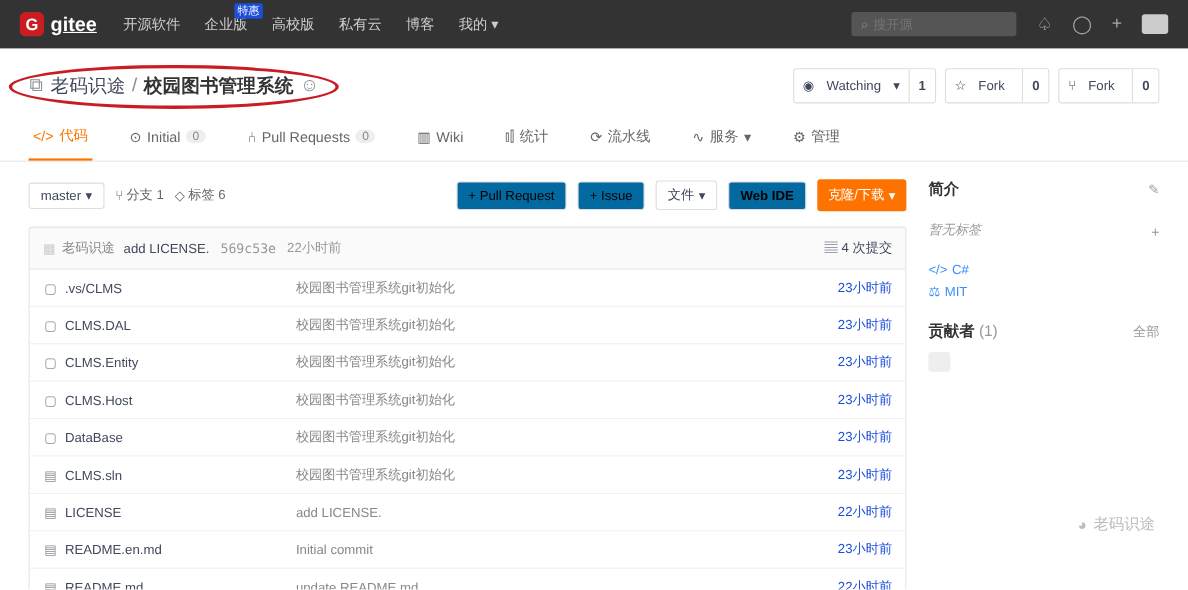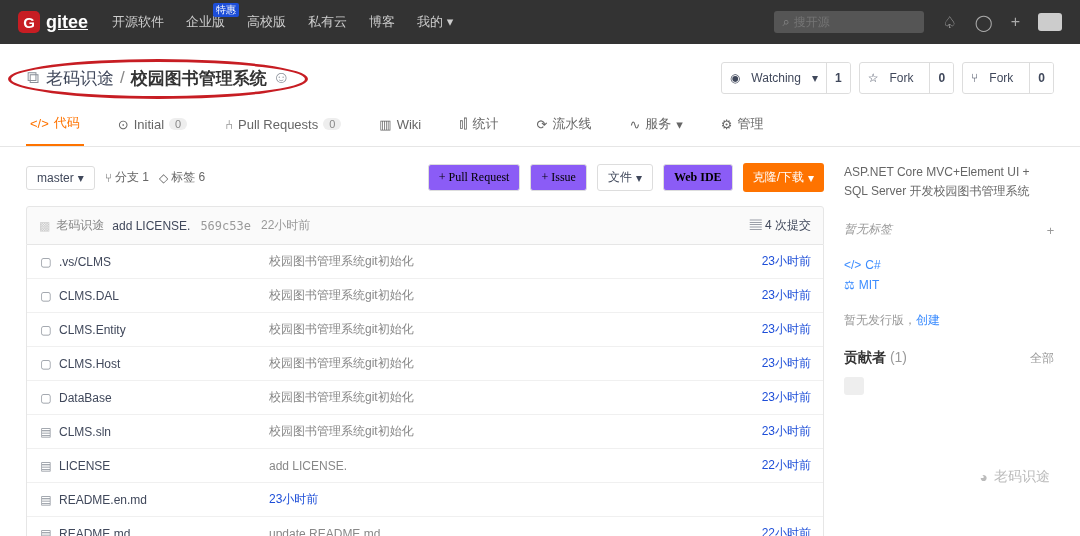--- a/index.html
+++ b/index.html
@@ -27,21 +27,21 @@
 .tabs{display:flex;padding:12px 26px 0;border-bottom:1px solid #e6e6e6;gap:30px;}
 .tab{padding:8px 4px 12px;display:flex;align-items:center;gap:5px;color:#666;cursor:pointer;font-size:13px;}
 .tab.active{color:#fe7300;border-bottom:2px solid #fe7300;}
 .tab .cnt{background:#eee;border-radius:8px;padding:0 6px;font-size:11px;color:#888;}
 .main{display:flex;padding:16px 26px;}
 .left{flex:1;}
 .right{width:230px;padding-left:20px;}
 .toolbar{display:flex;align-items:center;gap:10px;margin-bottom:14px;}
 .dd{border:1px solid #ddd;border-radius:3px;padding:4px 10px;font-size:12px;cursor:pointer;background:#fff;display:flex;align-items:center;gap:4px;}
 .lnk{color:#666;font-size:12px;cursor:pointer;display:flex;align-items:center;gap:3px;}
-.btn-o{border:1px solid #ddd;border-radius:3px;padding:5px 10px;font-size:12px;cursor:pointer;background:#8b5cf6;font-family:Liberation Serif, serif;}
+.btn-o{border:1px solid #ddd;border-radius:3px;padding:5px 10px;font-size:12px;cursor:pointer;background:#0369a1;}
 .btn-p{background:#fe7300;color:#fff;border:none;border-radius:3px;padding:6px 10px;font-size:12px;cursor:pointer;display:inline-flex;align-items:center;gap:4px;}
 .btn-b{font-weight:bold;}
 .commit-bar{background:#fafafa;border:1px solid #e6e6e6;border-radius:3px 3px 0 0;padding:10px 12px;display:flex;align-items:center;font-size:12px;}
 .commit-bar .a{color:#888;}
 .commit-bar .m{color:#40485b;margin-left:8px;}
 .commit-bar .h{color:#999;margin-left:10px;font-family:monospace;}
 .commit-bar .t{color:#999;margin-left:10px;}
 .commit-bar .total{margin-left:auto;color:#40485b;}
 .file-list{border:1px solid #e6e6e6;border-top:none;}
 .file-row{display:flex;align-items:center;padding:8px 12px;border-bottom:1px solid #f0f0f0;font-size:12px;}
@@ -220,46 +220,49 @@
             <span>LICENSE</span>
           </div>
           <div class="file-msg">add LICENSE.</div>
           <div class="file-time">22小时前</div>
         </div>
         <div class="file-row">
           <div class="file-name">
             <span class="ic">▤</span>
             <span>README.en.md</span>
           </div>
+          <div class="file-msg">Initial commit</div>
           <div class="file-time">23小时前</div>
         </div>
         <div class="file-row">
           <div class="file-name">
             <span class="ic">▤</span>
             <span>README.md</span>
           </div>
           <div class="file-msg">update README.md.</div>
           <div class="file-time">22小时前</div>
         </div>
       </div>
   </div>
   <div class="right">
     <div class="sec">
-      <div class="desc">ASP.NET Core MVC+Element UI + SQL Server 开发校园图书管理系统</div>
+      <div class="sec-h">
+          <span>简介</span>
+          <span class="e">✎</span>
+        </div>
     </div>
     <div class="sec tag-row">
       <span class="muted">暂无标签</span>
       <span class="e" style="color:#999;cursor:pointer;">+</span>
     </div>
     <div class="sec">
       <div class="lang">&lt;/&gt; <span>C#</span></div>
       <div class="lang" style="margin-top:6px;">⚖ <span>MIT</span></div>
     </div>
     <div class="sec">
-      <div><span class="muted">暂无发行版，</span><span class="lnk2">创建</span></div>
     </div>
     <div class="sec">
       <div class="sec-h">
           <span><span>贡献者</span> <span style="font-weight:normal;color:#999;">(1)</span></span>
           <span class="e">全部</span>
         </div>
       <div style="width:20px;height:18px;background:#eee;border-radius:3px;"></div>
     </div>
   </div>
 </div>

